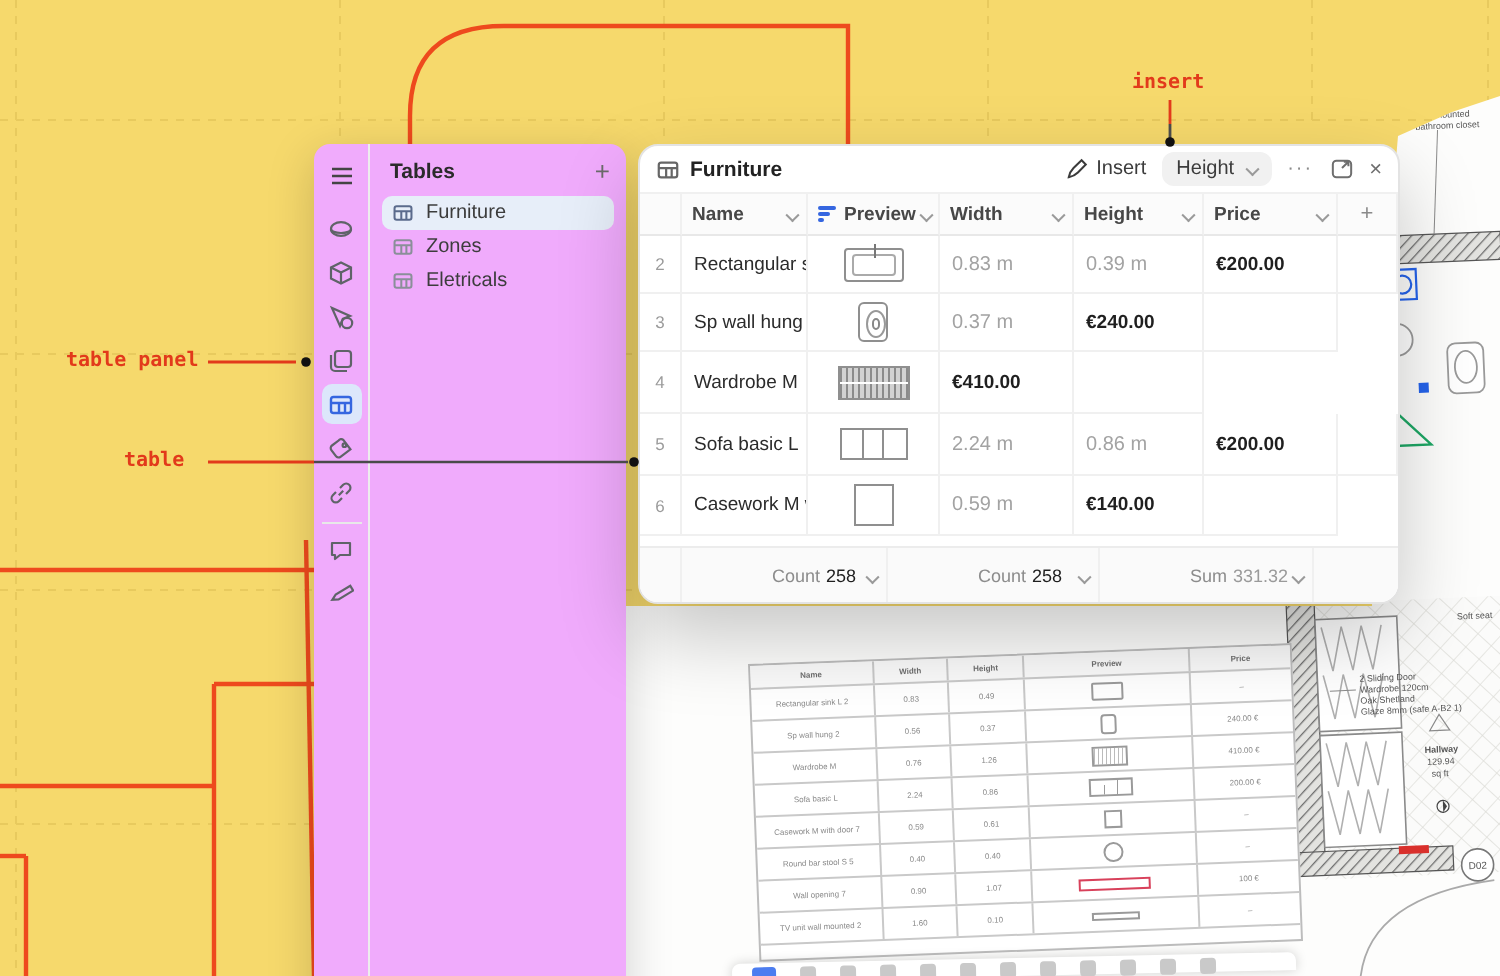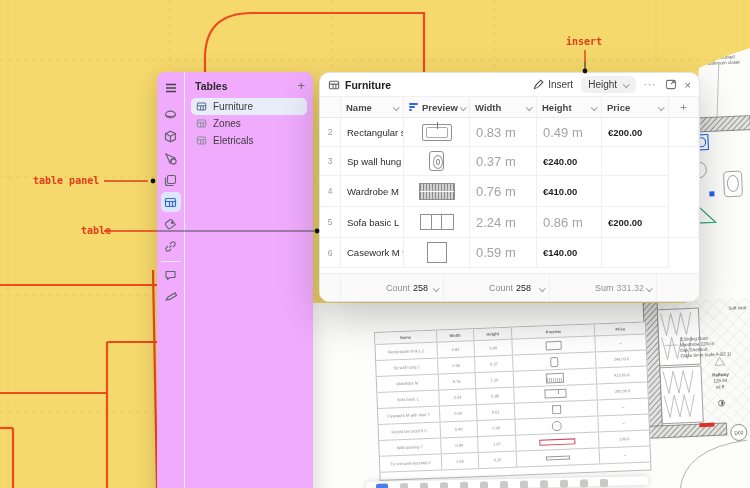--- a/index.html
+++ b/index.html
@@ -71,21 +71,21 @@
   #tw-expand{margin-right:8px;}
   #tw-close{color:#6f6f6f;font-size:11px;}
   .grid-row{display:grid;grid-template-columns:21px 63px 66px 67px 65px 67px 30px;}
   .gcell{border-right:1px solid #F0F0F0;border-bottom:1px solid #F0F0F0;display:flex;
       align-items:center;overflow:hidden;}
   #tw-colhead .gcell{height:21px;background:#FBFBFB;border-bottom:1px solid #E8E8E8;
       font-size:9.5px;color:#474747;font-weight:bold;padding:0 5px;justify-content:space-between;}
   .rownum{justify-content:center;font-size:8.5px;color:#9b9b9b;}
   .name-cell{font-size:9.5px;color:#2b2b2b;padding:0 6px;white-space:nowrap;}
   .prev-cell{justify-content:center;}
-  .val-cell{font-size:13px;color:#A3A3A3;padding:0 6px;}
+  .val-cell{font-size:10px;color:#A3A3A3;padding:0 6px;}
   .price-cell{font-size:9.5px;color:#1f1f1f;font-weight:bold;padding:0 6px;}
   .chev{display:inline-block;width:4.5px;height:4.5px;border-right:1.2px solid #9a9a9a;
       border-bottom:1.2px solid #9a9a9a;transform:rotate(45deg);flex:none;margin-left:3px;}
   .flt{display:flex;flex-direction:column;gap:1.5px;margin-right:4px;flex:none;}
   .flt i{display:block;height:1.5px;background:#3566E0;border-radius:1px;}
   .flt i:nth-child(1){width:9px;} .flt i:nth-child(2){width:6px;} .flt i:nth-child(3){width:3px;}
   #tw-footer{position:absolute;left:0;bottom:0;width:100%;height:28px;background:#FAFAFA;
       border-top:1px solid #ECECEC;gap:40px;}
   #tw-footer .gcell{border-bottom:none;height:28px;background:#FAFAFA;padding:0 5px;
       justify-content:space-between;font-size:9px;}
@@ -491,41 +491,40 @@
       <div class="gcell" style="justify-content:center;color:#8a8a8a;font-weight:normal;font-size:11px">+</div>
     </div>
 
     <div class="grid-row" style="height:29px">
       <div class="gcell rownum">2</div>
       <div class="gcell name-cell">Rectangular sink L 2</div>
       <div class="gcell prev-cell">
           <span class="pv pv-sink"></span>
         </div>
       <div class="gcell val-cell">0.83 m</div>
-      <div class="gcell val-cell">0.49 m</div>
+      <div class="gcell val-cell">0.39 m</div>
       <div class="gcell price-cell">€200.00</div>
       <div class="gcell"></div>
     </div>
     <div class="grid-row" style="height:29px">
       <div class="gcell rownum">3</div>
       <div class="gcell name-cell">Sp wall hung 2</div>
       <div class="gcell prev-cell">
           <span class="pv pv-toilet"></span>
         </div>
       <div class="gcell val-cell">0.37 m</div>
       <div class="gcell price-cell">€240.00</div>
       <div class="gcell"></div>
     </div>
     <div class="grid-row" style="height:31px">
       <div class="gcell rownum">4</div>
       <div class="gcell name-cell">Wardrobe M</div>
       <div class="gcell prev-cell">
           <span class="pv pv-wardrobe"></span>
         </div>
-      <div class="gcell val-cell">0.76 m</div>
       <div class="gcell price-cell">€410.00</div>
       <div class="gcell"></div>
     </div>
     <div class="grid-row" style="height:31px">
       <div class="gcell rownum">5</div>
       <div class="gcell name-cell">Sofa basic L</div>
       <div class="gcell prev-cell">
           <span class="pv pv-sofa"></span>
         </div>
       <div class="gcell val-cell">2.24 m</div>
@@ -593,16 +592,16 @@
         <circle cx="585" cy="71" r="2.4" fill="#111"></circle>
         <line x1="104" y1="181" x2="148" y2="181" stroke="#E23A1B" stroke-width="1.4"></line>
         <circle cx="153" cy="181" r="2.4" fill="#111"></circle>
         <line x1="104" y1="231" x2="157" y2="231" stroke="#E23A1B" stroke-width="1.4"></line>
         <line x1="157" y1="231" x2="314" y2="231" stroke="#4a4a4a" stroke-width="1.2"></line>
         <circle cx="317" cy="231" r="2.4" fill="#111"></circle>
       </g>
     </svg>
     <span class="anno-text" style="left:566px;top:36px">insert</span>
     <span class="anno-text" style="left:33px;top:175px">table panel</span>
-    <span class="anno-text" style="left:81px;top:225px">table</span>
+    <span class="anno-text" style="left:62px;top:225px">table</span>
   </div>
 
 </div>
 
 </body></html>

